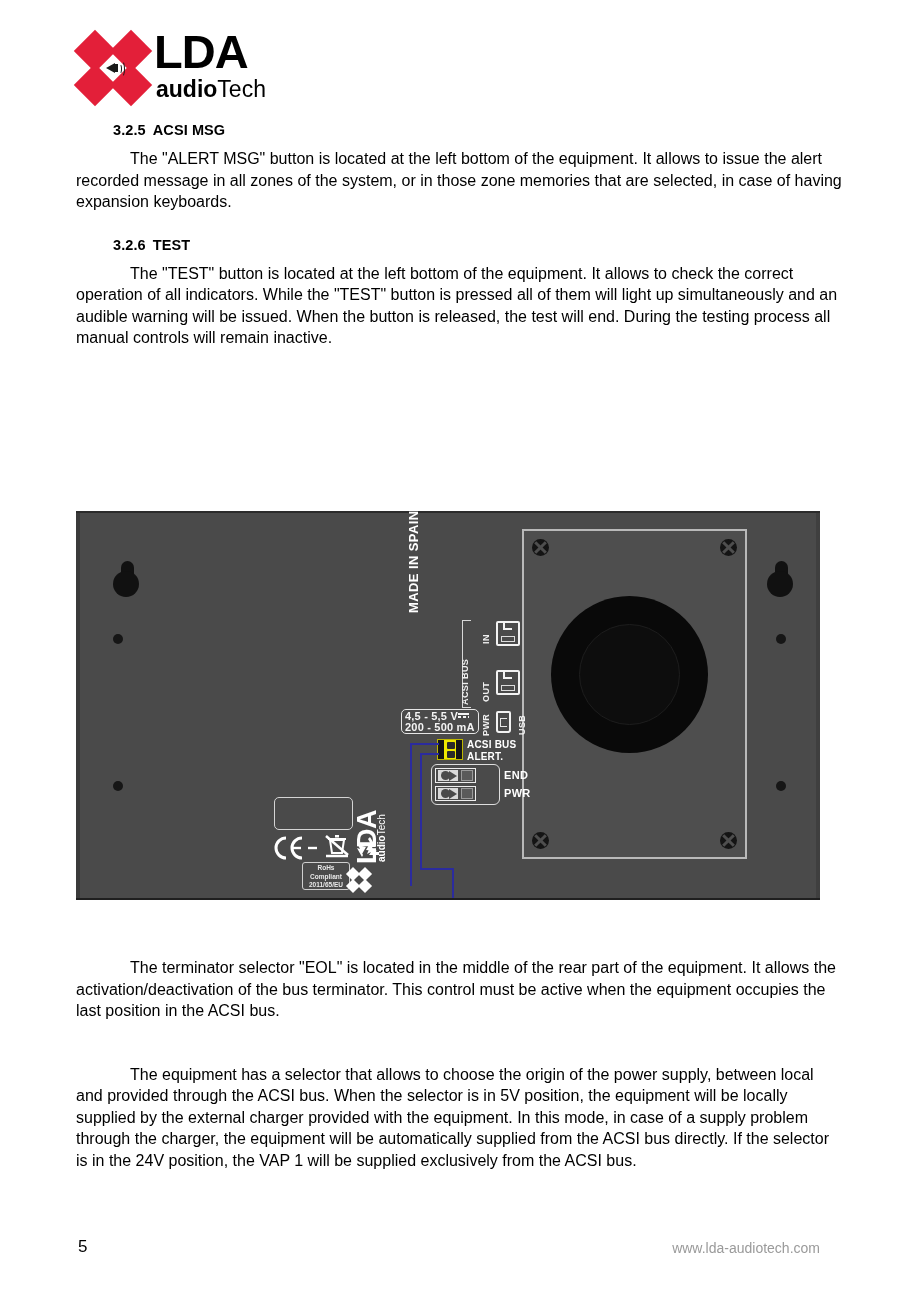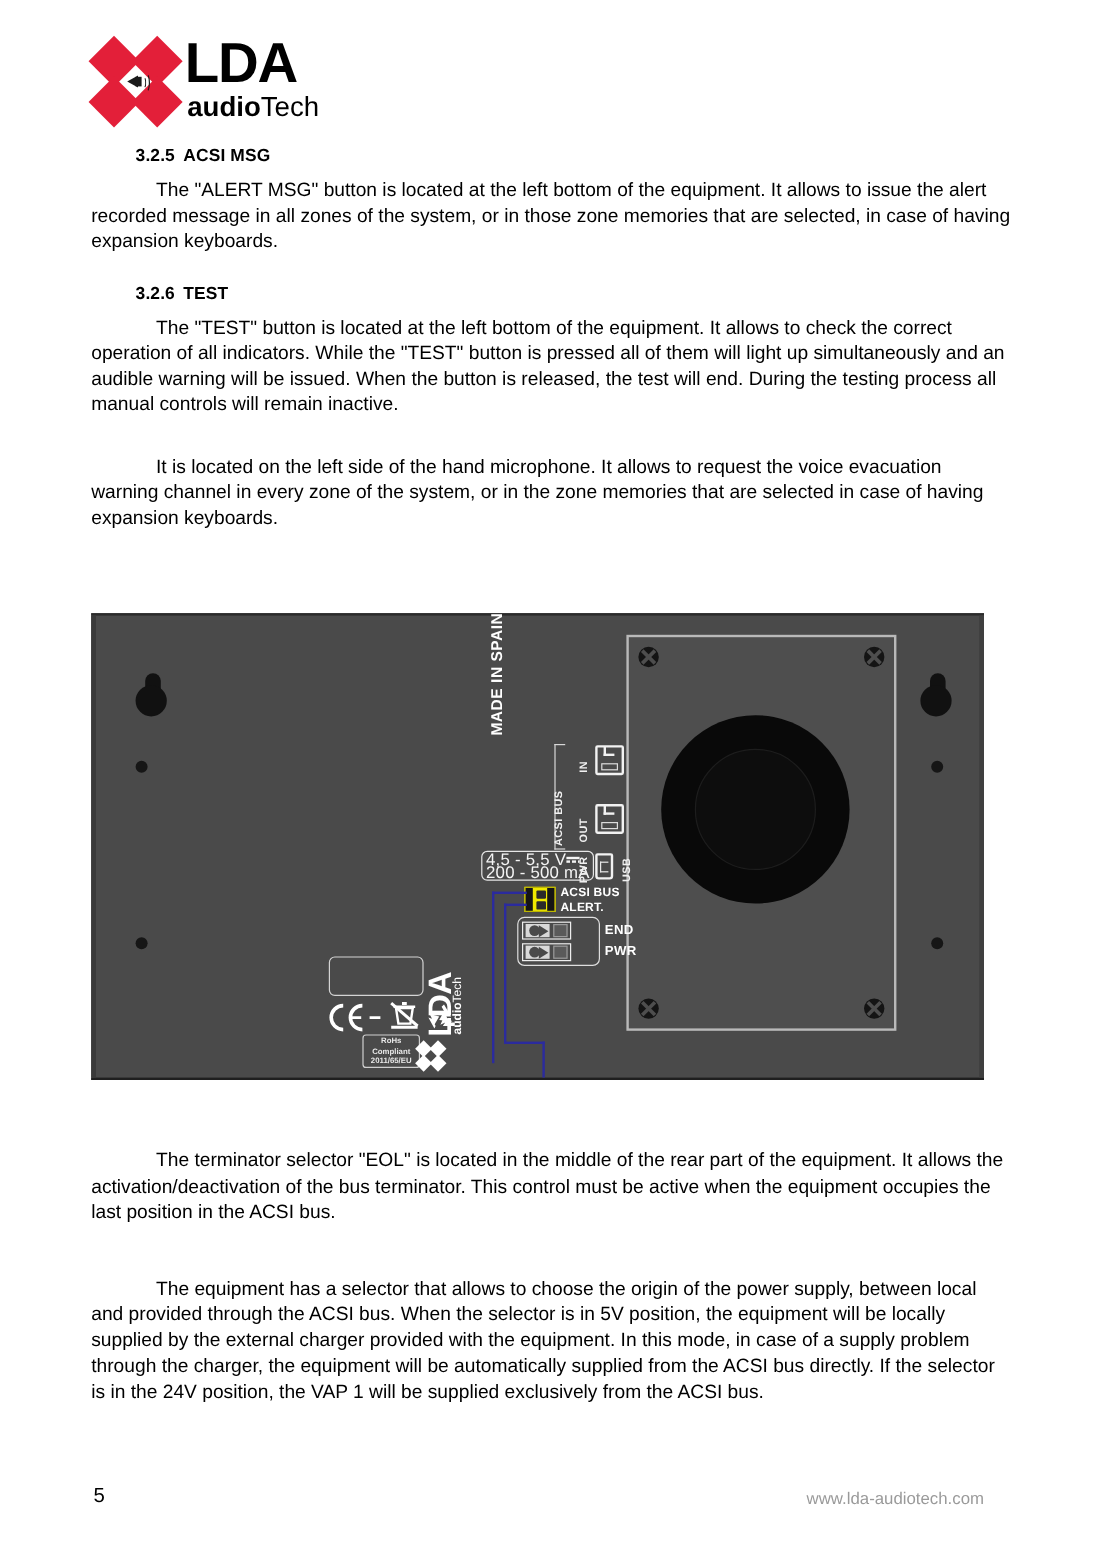--- a/index.html
+++ b/index.html
@@ -281,22 +281,22 @@
     border-right: none;
     box-sizing: border-box;
   }
   .ratingbox {
     position: absolute;
     border: 1.5px solid #e6e6e6;
     border-radius: 5px;
     box-sizing: border-box;
     padding: 1px 3px;
     color: #f4f4f4;
-    font-size: 14px;
-    font-weight: normal;
+    font-size: 11px;
+    font-weight: bold;
     line-height: 10.5px;
     letter-spacing: 0.2px;
     white-space: nowrap;
   }
   .dcsym {
     display: inline-block;
     width: 11px;
     vertical-align: 1px;
   }
   .dcsym i {
@@ -528,21 +528,20 @@
 
   <div class="gap-a"></div>
 
   <h3 class="sec">
     <span class="num">3.2.6</span><span>TEST</span>
   </h3>
   <p class="para">The "TEST" button is located at the left bottom of the equipment. It allows to check the correct operation of all indicators. While the "TEST" button is pressed all of them will light up simultaneously and an audible warning will be issued. When the button is released, the test will end. During the testing process all manual controls will remain inactive.</p>
 
   <div class="gap-b"></div>
 
-  <p class="para">It is located on the left side of the hand microphone. It allows to request the voice evacuation warning channel in every zone of the system, or in the zone memories that are selected in case of having expansion keyboards.</p>
 
   <div class="gap-c"></div>
 
 </div>
 
 <div class="figure">
 
   <div class="device">
 
     <div class="keyhole" style="left:36px; top:48px;">

